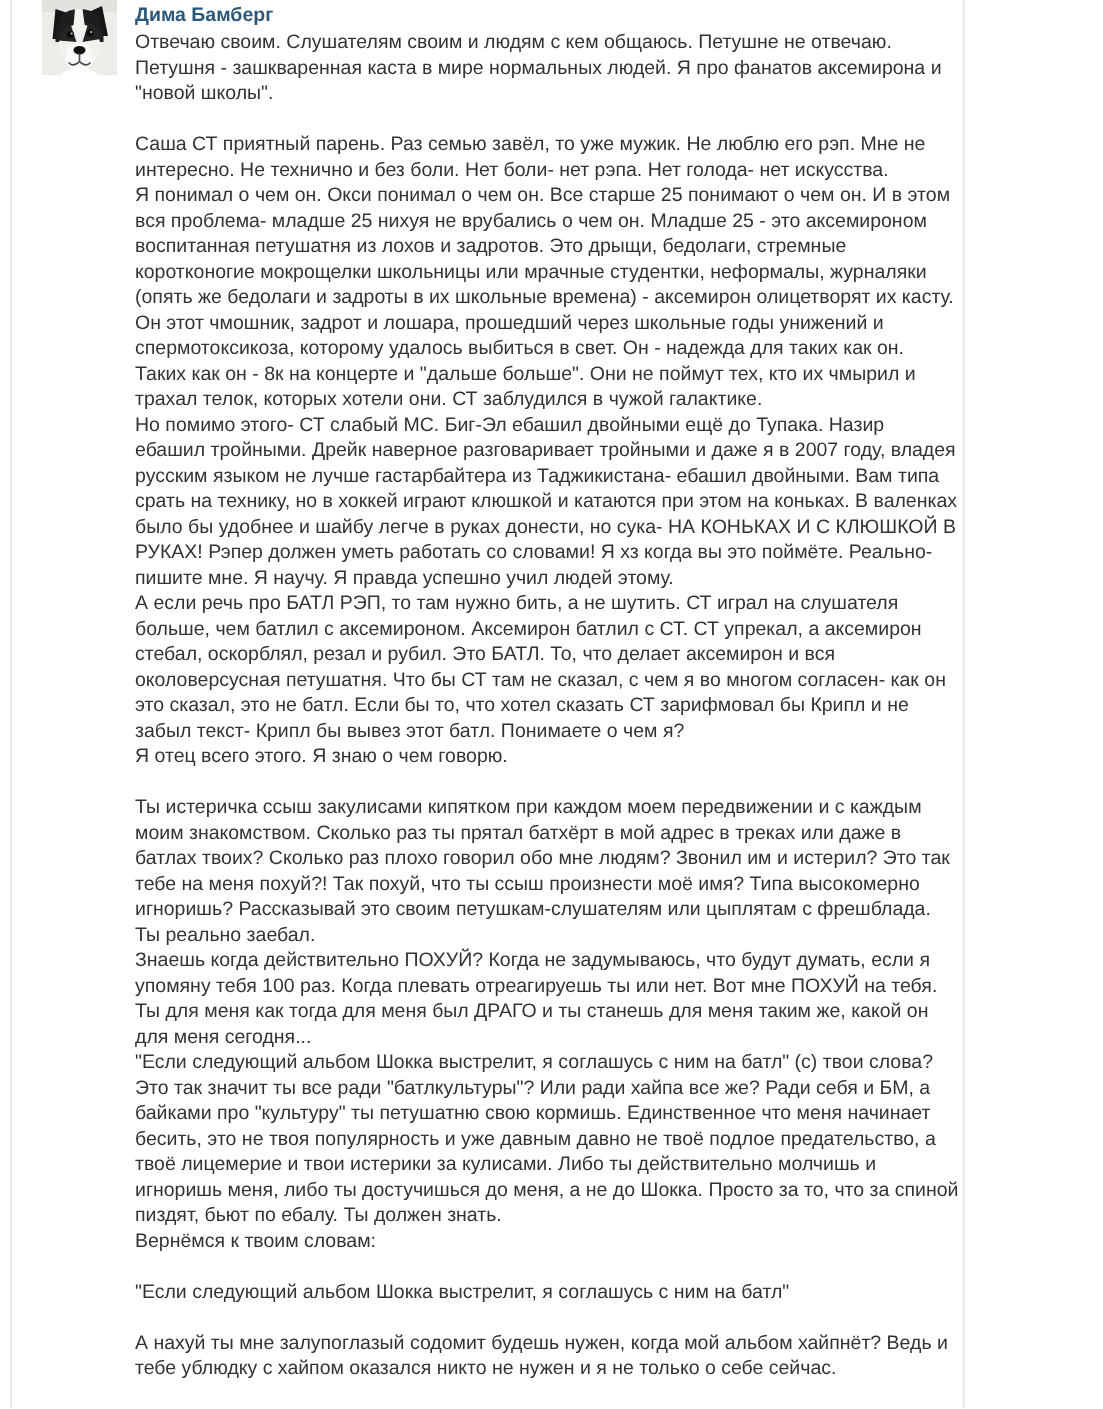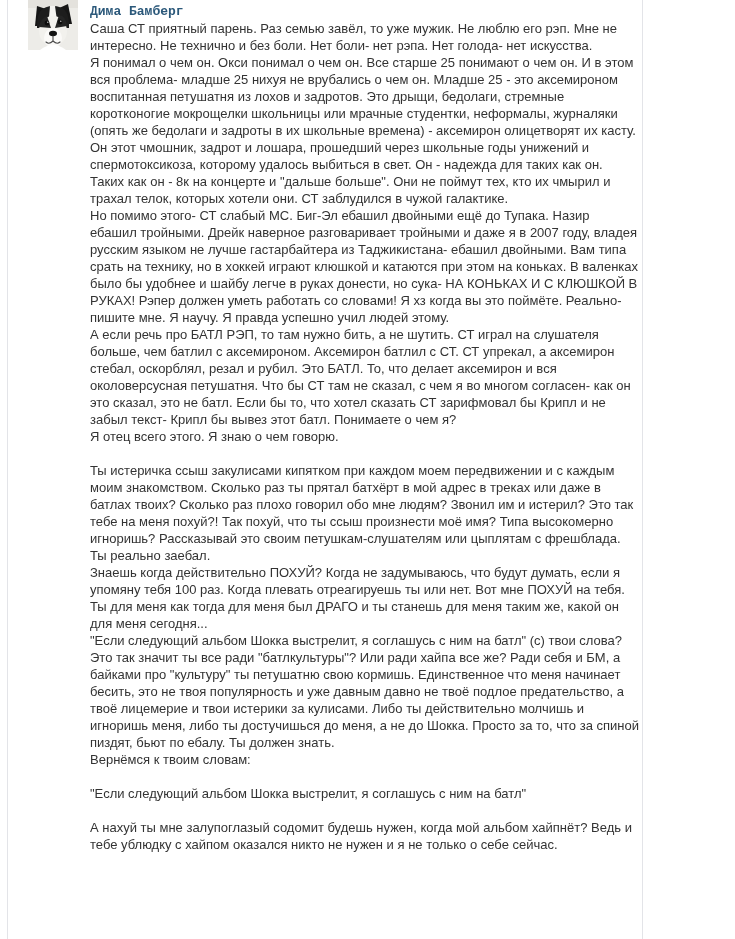--- a/index.html
+++ b/index.html
@@ -46,21 +46,20 @@
     width: 549px;
   }
   .author {
     display: inline-block;
     font-size: 13px;
     line-height: 17px;
     font-weight: bold;
     color: #2b587a;
     text-decoration: none;
     cursor: pointer;
-    font-family: Liberation Mono, monospace;
   }
   .post-text {
     margin-top: 0px;
   }
   .post-par {
     margin: 0 0 17px 0;
     font-size: 13px;
     line-height: 17px;
     color: #333333;
     white-space: pre-line;
@@ -100,20 +99,21 @@
       <ellipse cx="25" cy="33.5" rx="4" ry="2.8" fill="#121212"></ellipse>
       <path d="M25 36 L25 41 M25 41 Q21 45 18 42 M25 41 Q29 45 32 42" stroke="#4a4a4a" stroke-width="1.1" fill="none" stroke-linecap="round"></path>
 
       <path d="M12 50 Q25 40 38 50 Z" fill="#ffffff"></path>
     </svg>
   </div>
 
   <div class="post-body">
     <a class="author">Дима Бамберг</a>
     <div class="post-text">
+        <p class="post-par">Отвечаю своим. Слушателям своим и людям с кем общаюсь. Петушне не отвечаю. Петушня - зашкваренная каста в мире нормальных людей. Я про фанатов аксемирона и "новой школы".</p>
         <p class="post-par">Саша СТ приятный парень. Раз семью завёл, то уже мужик. Не люблю его рэп. Мне не интересно. Не технично и без боли. Нет боли- нет рэпа. Нет голода- нет искусства.
 Я понимал о чем он. Окси понимал о чем он. Все старше 25 понимают о чем он. И в этом вся проблема- младше 25 нихуя не врубались о чем он. Младше 25 - это аксемироном воспитанная петушатня из лохов и задротов. Это дрыщи, бедолаги, стремные коротконогие мокрощелки школьницы или мрачные студентки, неформалы, журналяки (опять же бедолаги и задроты в их школьные времена) - аксемирон олицетворят их касту. Он этот чмошник, задрот и лошара, прошедший через школьные годы унижений и спермотоксикоза, которому удалось выбиться в свет. Он - надежда для таких как он. Таких как он - 8к на концерте и "дальше больше". Они не поймут тех, кто их чмырил и трахал телок, которых хотели они. СТ заблудился в чужой галактике.
 Но помимо этого- СТ слабый МС. Биг-Эл ебашил двойными ещё до Тупака. Назир ебашил тройными. Дрейк наверное разговаривает тройными и даже я в 2007 году, владея русским языком не лучше гастарбайтера из Таджикистана- ебашил двойными. Вам типа срать на технику, но в хоккей играют клюшкой и катаются при этом на коньках. В валенках было бы удобнее и шайбу легче в руках донести, но сука- НА КОНЬКАХ И С КЛЮШКОЙ В РУКАХ! Рэпер должен уметь работать со словами! Я хз когда вы это поймёте. Реально- пишите мне. Я научу. Я правда успешно учил людей этому.
 А если речь про БАТЛ РЭП, то там нужно бить, а не шутить. СТ играл на слушателя больше, чем батлил с аксемироном. Аксемирон батлил с СТ. СТ упрекал, а аксемирон стебал, оскорблял, резал и рубил. Это БАТЛ. То, что делает аксемирон и вся околоверсусная петушатня. Что бы СТ там не сказал, с чем я во многом согласен- как он это сказал, это не батл. Если бы то, что хотел сказать СТ зарифмовал бы Крипл и не забыл текст- Крипл бы вывез этот батл. Понимаете о чем я?
 Я отец всего этого. Я знаю о чем говорю.</p>
         <p class="post-par">Ты истеричка ссыш закулисами кипятком при каждом моем передвижении и с каждым моим знакомством. Сколько раз ты прятал батхёрт в мой адрес в треках или даже в батлах твоих? Сколько раз плохо говорил обо мне людям? Звонил им и истерил? Это так тебе на меня похуй?! Так похуй, что ты ссыш произнести моё имя? Типа высокомерно игноришь? Рассказывай это своим петушкам-слушателям или цыплятам с фрешблада. Ты реально заебал.
 Знаешь когда действительно ПОХУЙ? Когда не задумываюсь, что будут думать, если я упомяну тебя 100 раз. Когда плевать отреагируешь ты или нет. Вот мне ПОХУЙ на тебя. Ты для меня как тогда для меня был ДРАГО и ты станешь для меня таким же, какой он для меня сегодня...
 "Если следующий альбом Шокка выстрелит, я соглашусь с ним на батл" (с) твои слова?
 Это так значит ты все ради "батлкультуры"? Или ради хайпа все же? Ради себя и БМ, а байками про "культуру" ты петушатню свою кормишь. Единственное что меня начинает бесить, это не твоя популярность и уже давным давно не твоё подлое предательство, а твоё лицемерие и твои истерики за кулисами. Либо ты действительно молчишь и игноришь меня, либо ты достучишься до меня, а не до Шокка. Просто за то, что за спиной пиздят, бьют по ебалу. Ты должен знать.
 Вернёмся к твоим словам:</p>

